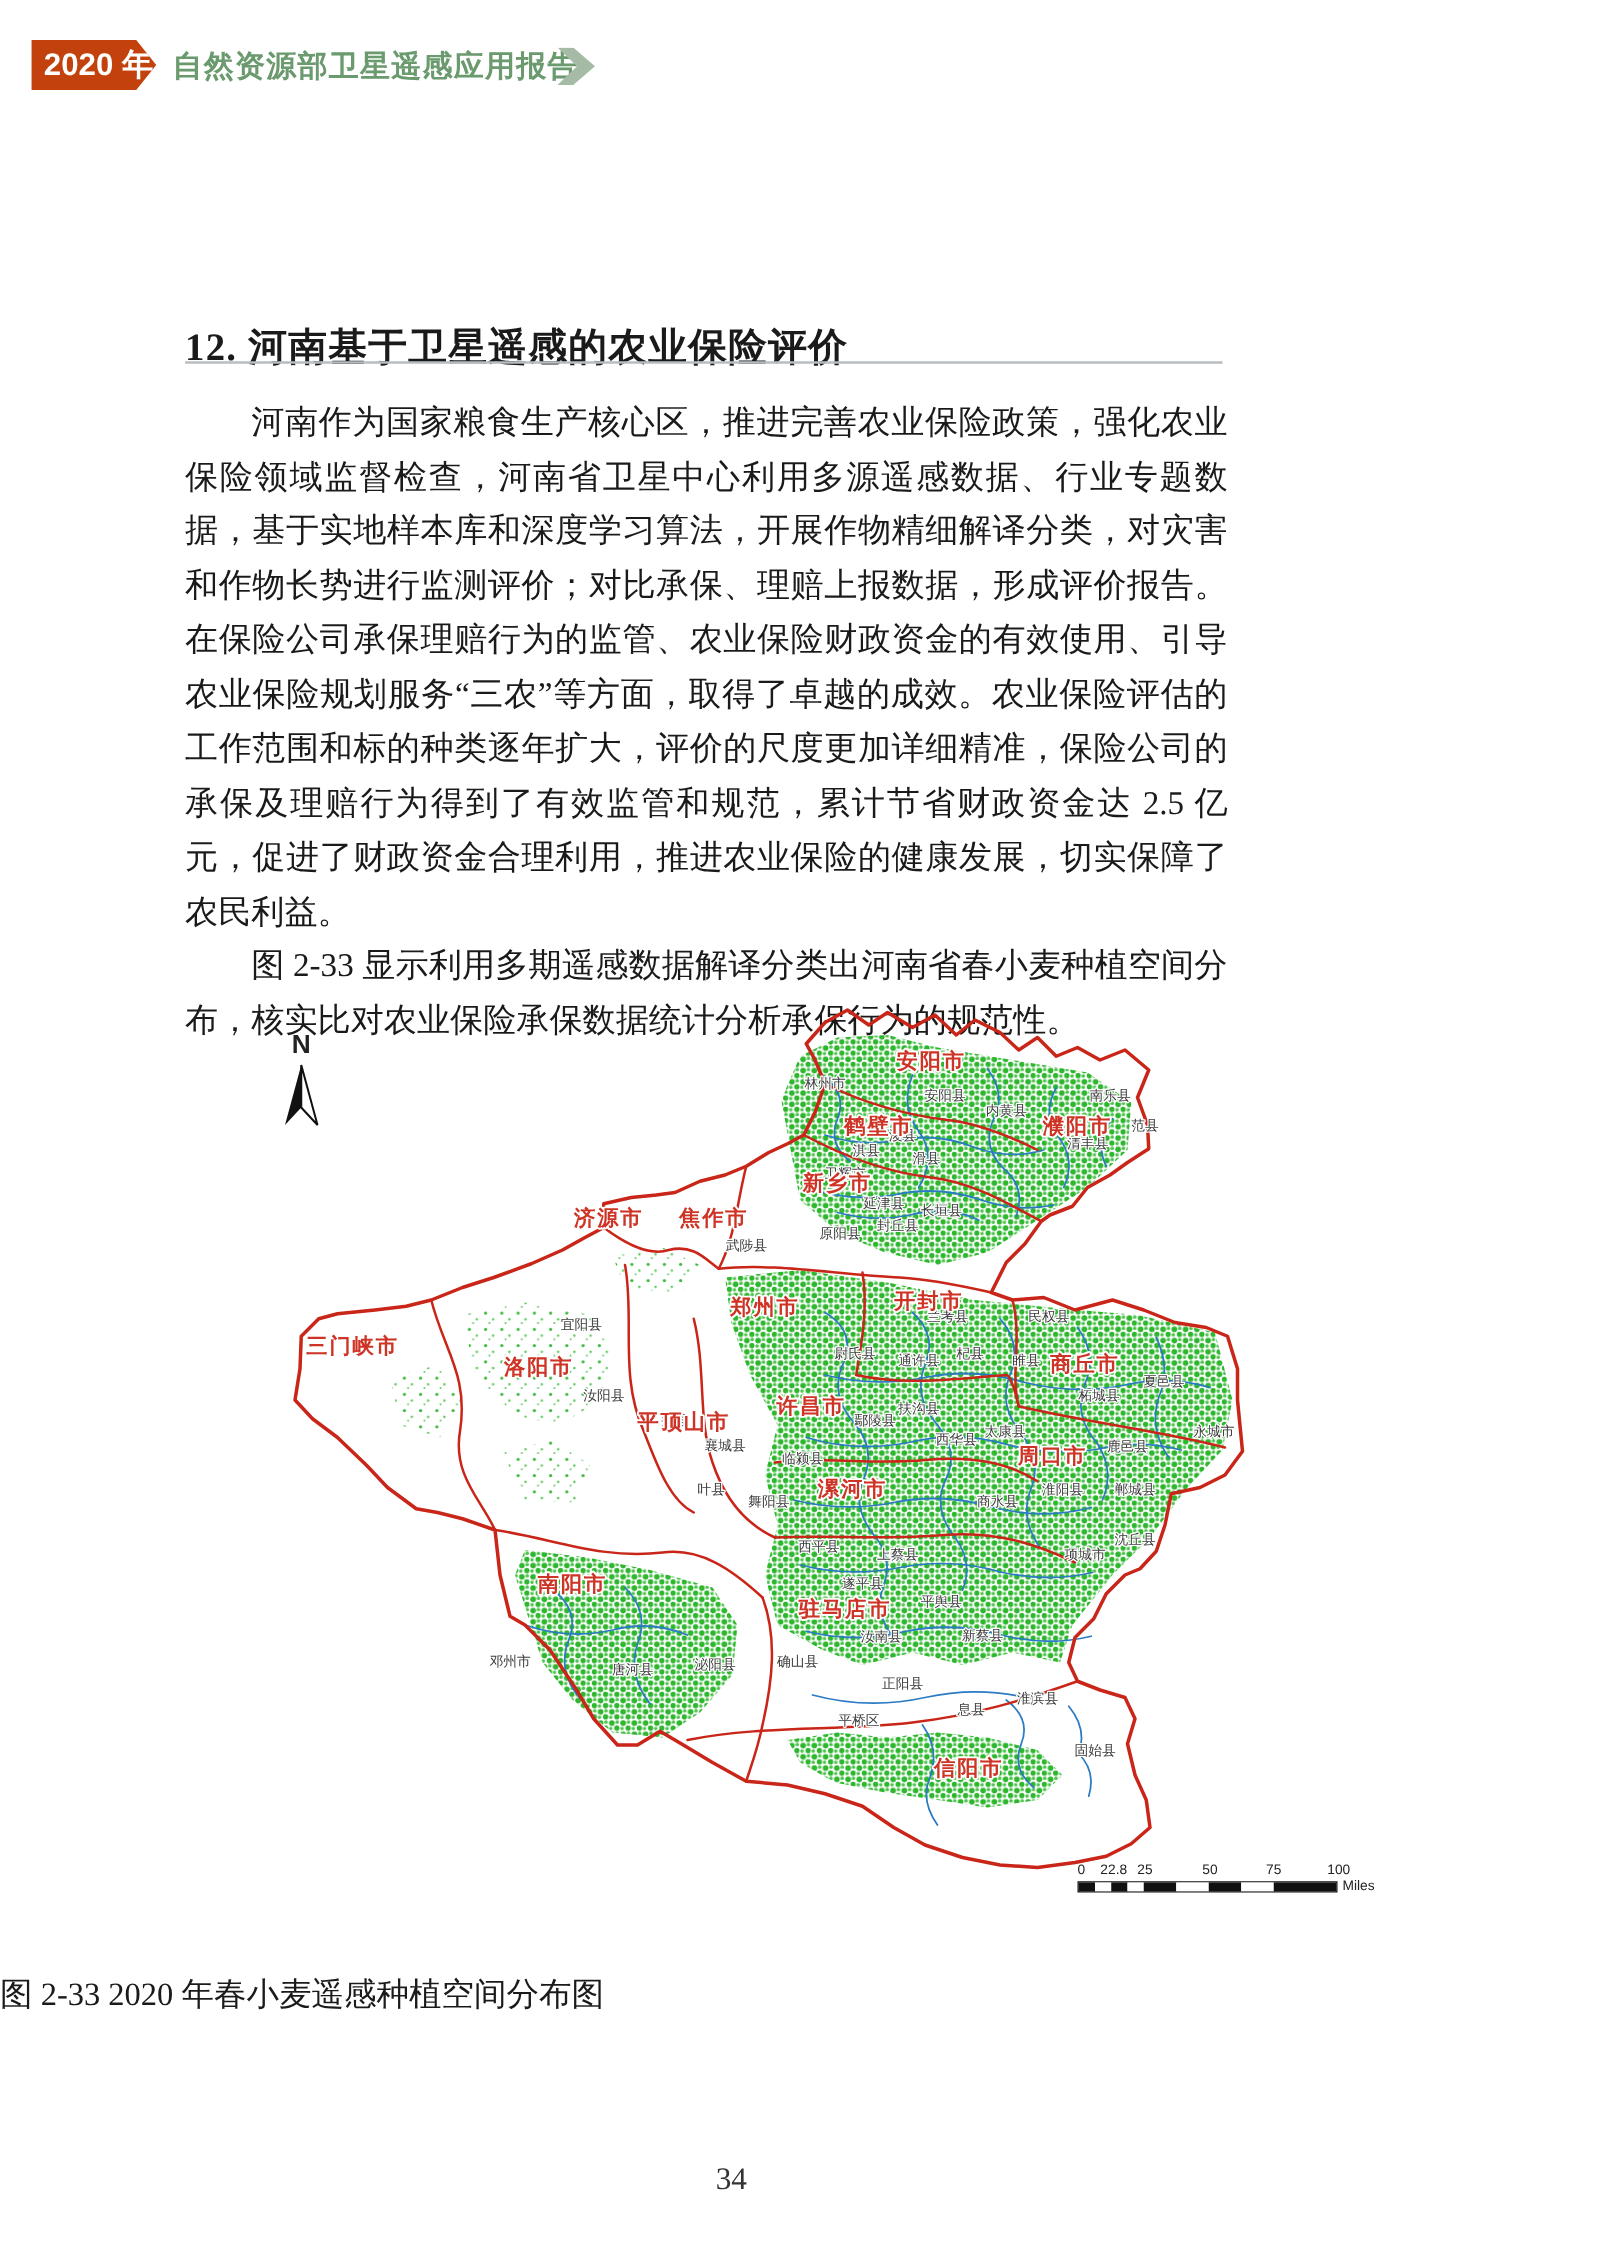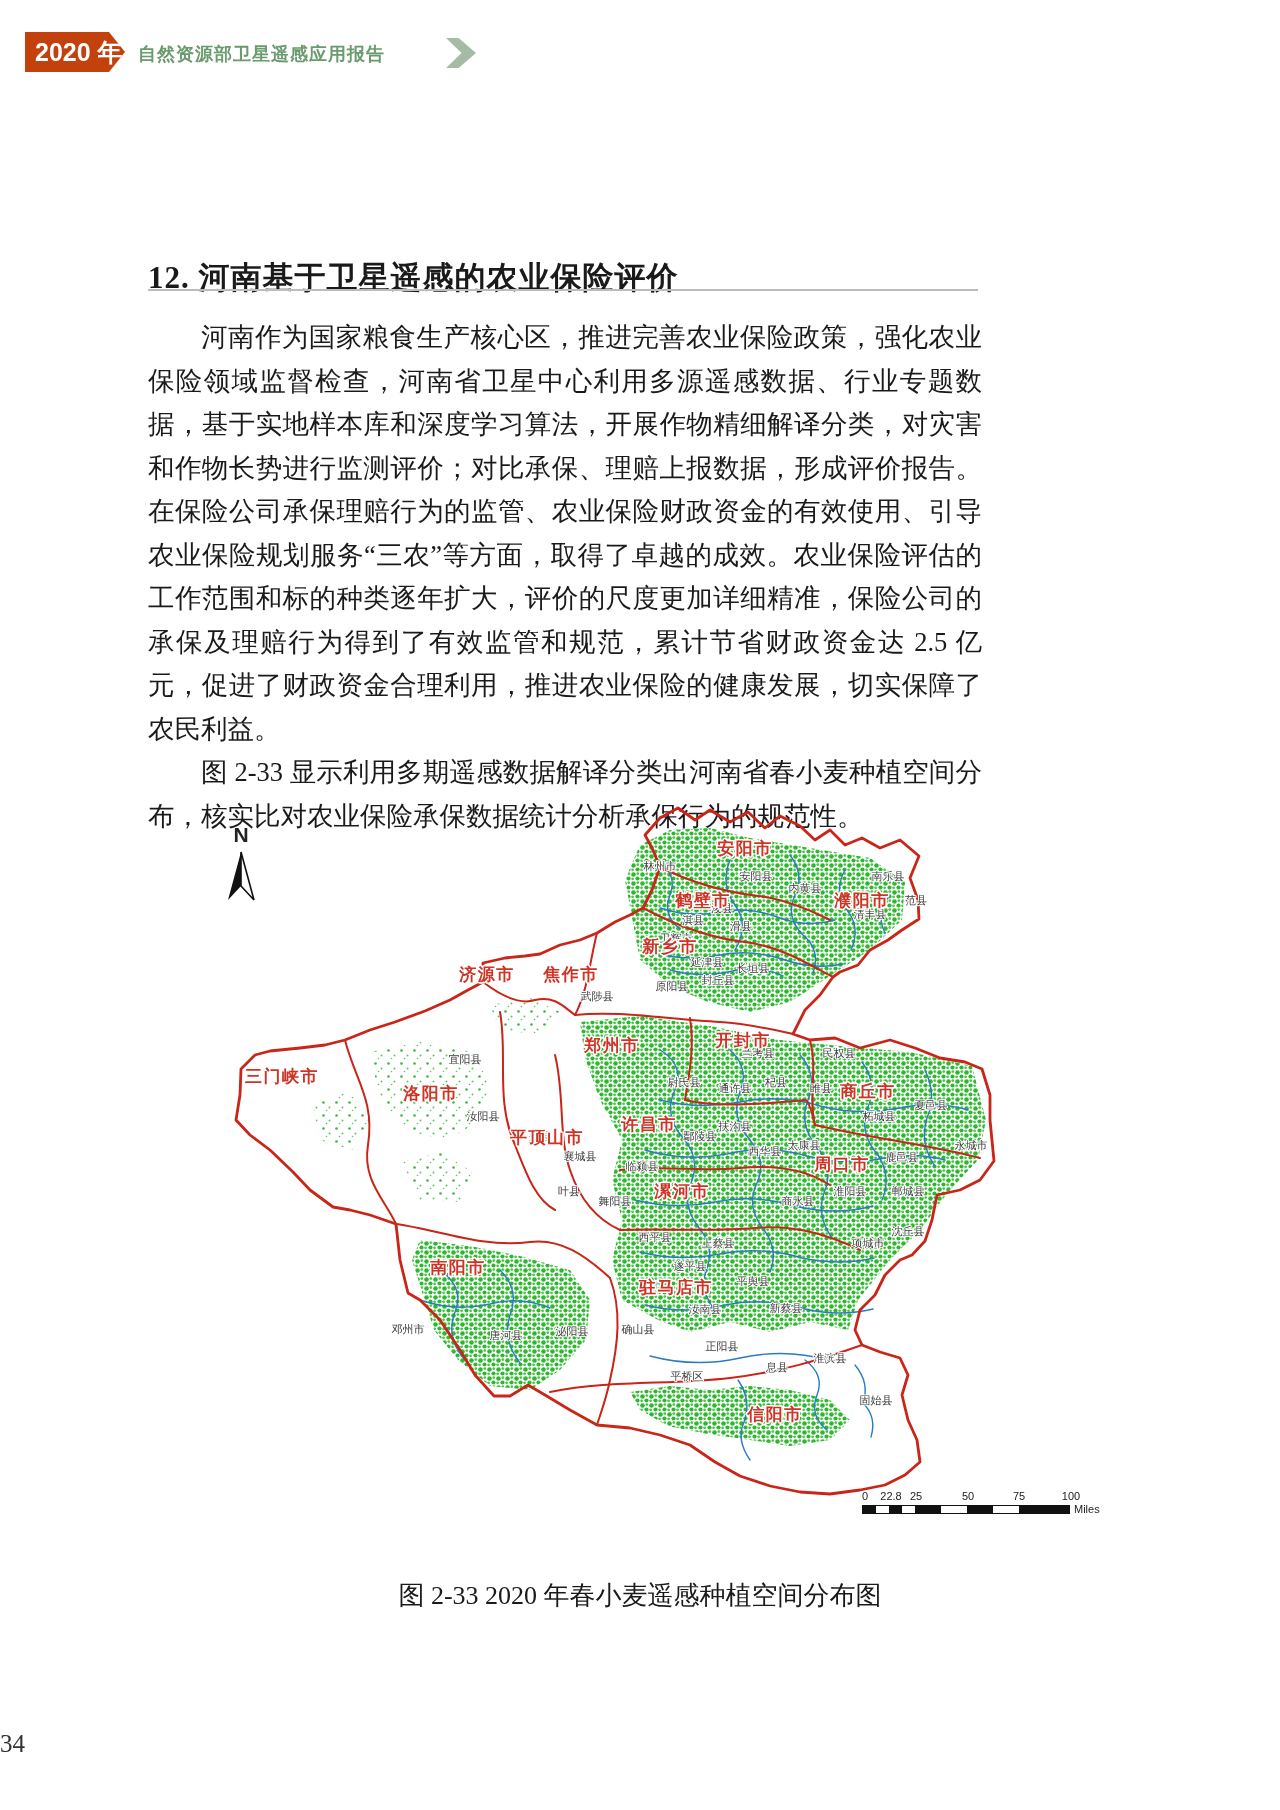--- a/index.html
+++ b/index.html
@@ -10,21 +10,21 @@
   
   .hdr-badge{
     position:absolute;left:25px;top:32px;width:100px;height:40px;
     background:#c2410c;color:#ffffff;
     font-family:"Liberation Sans","DejaVu Sans",sans-serif;font-weight:bold;font-size:25px;
     line-height:40px;text-align:left;padding-left:10px;box-sizing:border-box;
     clip-path:polygon(0 0,84% 0,100% 50%,84% 100%,0 100%);
   }
   .hdr-title{
     position:absolute;left:138px;top:36px;height:36px;line-height:36px;
-    font-family:"Liberation Sans","DejaVu Sans",sans-serif;font-weight:bold;font-size:18px;
+    font-family:"Liberation Sans","DejaVu Sans",sans-serif;font-weight:bold;font-size:24px;
     color:#6a9a6e;letter-spacing:1px;
   }
   .hdr-chevron{
     position:absolute;left:446px;top:38px;width:30px;height:30px;background:#a5bba6;
     clip-path:polygon(0 0,42% 0,100% 50%,42% 100%,0 100%,52% 50%);
   }
   
   .sec-title{
     position:absolute;left:148px;top:236px;width:832px;
     font-size:31px;font-weight:bold;letter-spacing:1px;
@@ -70,22 +70,22 @@
   
   .scalebar{position:absolute;left:672px;top:690px;width:228px;height:30px;
     font-family:"Liberation Sans","DejaVu Sans",sans-serif;font-size:11px;color:#222;}
   .sb-tick{position:absolute;top:0;transform:translateX(-50%);}
   .sb-bar{position:absolute;left:0;top:15px;width:206px;height:7px;border:1px solid #111;display:flex;box-sizing:content-box;}
   .sb-seg{height:100%;}
   .sb-k{background:#111;}
   .sb-w{background:#fff;}
   .sb-unit{position:absolute;left:212px;top:13px;}
   
-  .fig-caption{position:absolute;left:0;top:1578px;width:1280px;text-align:center;font-size:26px;}
-  .page-number{position:absolute;left:0;top:1730px;width:1170px;font-size:25px;color:#333;}
+  .fig-caption{position:absolute;left:0;top:1578px;width:1280px;font-size:26px;}
+  .page-number{position:absolute;left:0;top:1730px;width:1170px;text-align:center;font-size:25px;color:#333;}
 </style>
 </head>
 <body>
 
 <div class="hdr-badge">2020 年</div>
 <div class="hdr-title">自然资源部卫星遥感应用报告</div>
 <div class="hdr-chevron"></div>
 
 <h1 class="sec-title">12.  河南基于卫星遥感的农业保险评价</h1>
 <div class="sec-rule"></div>

